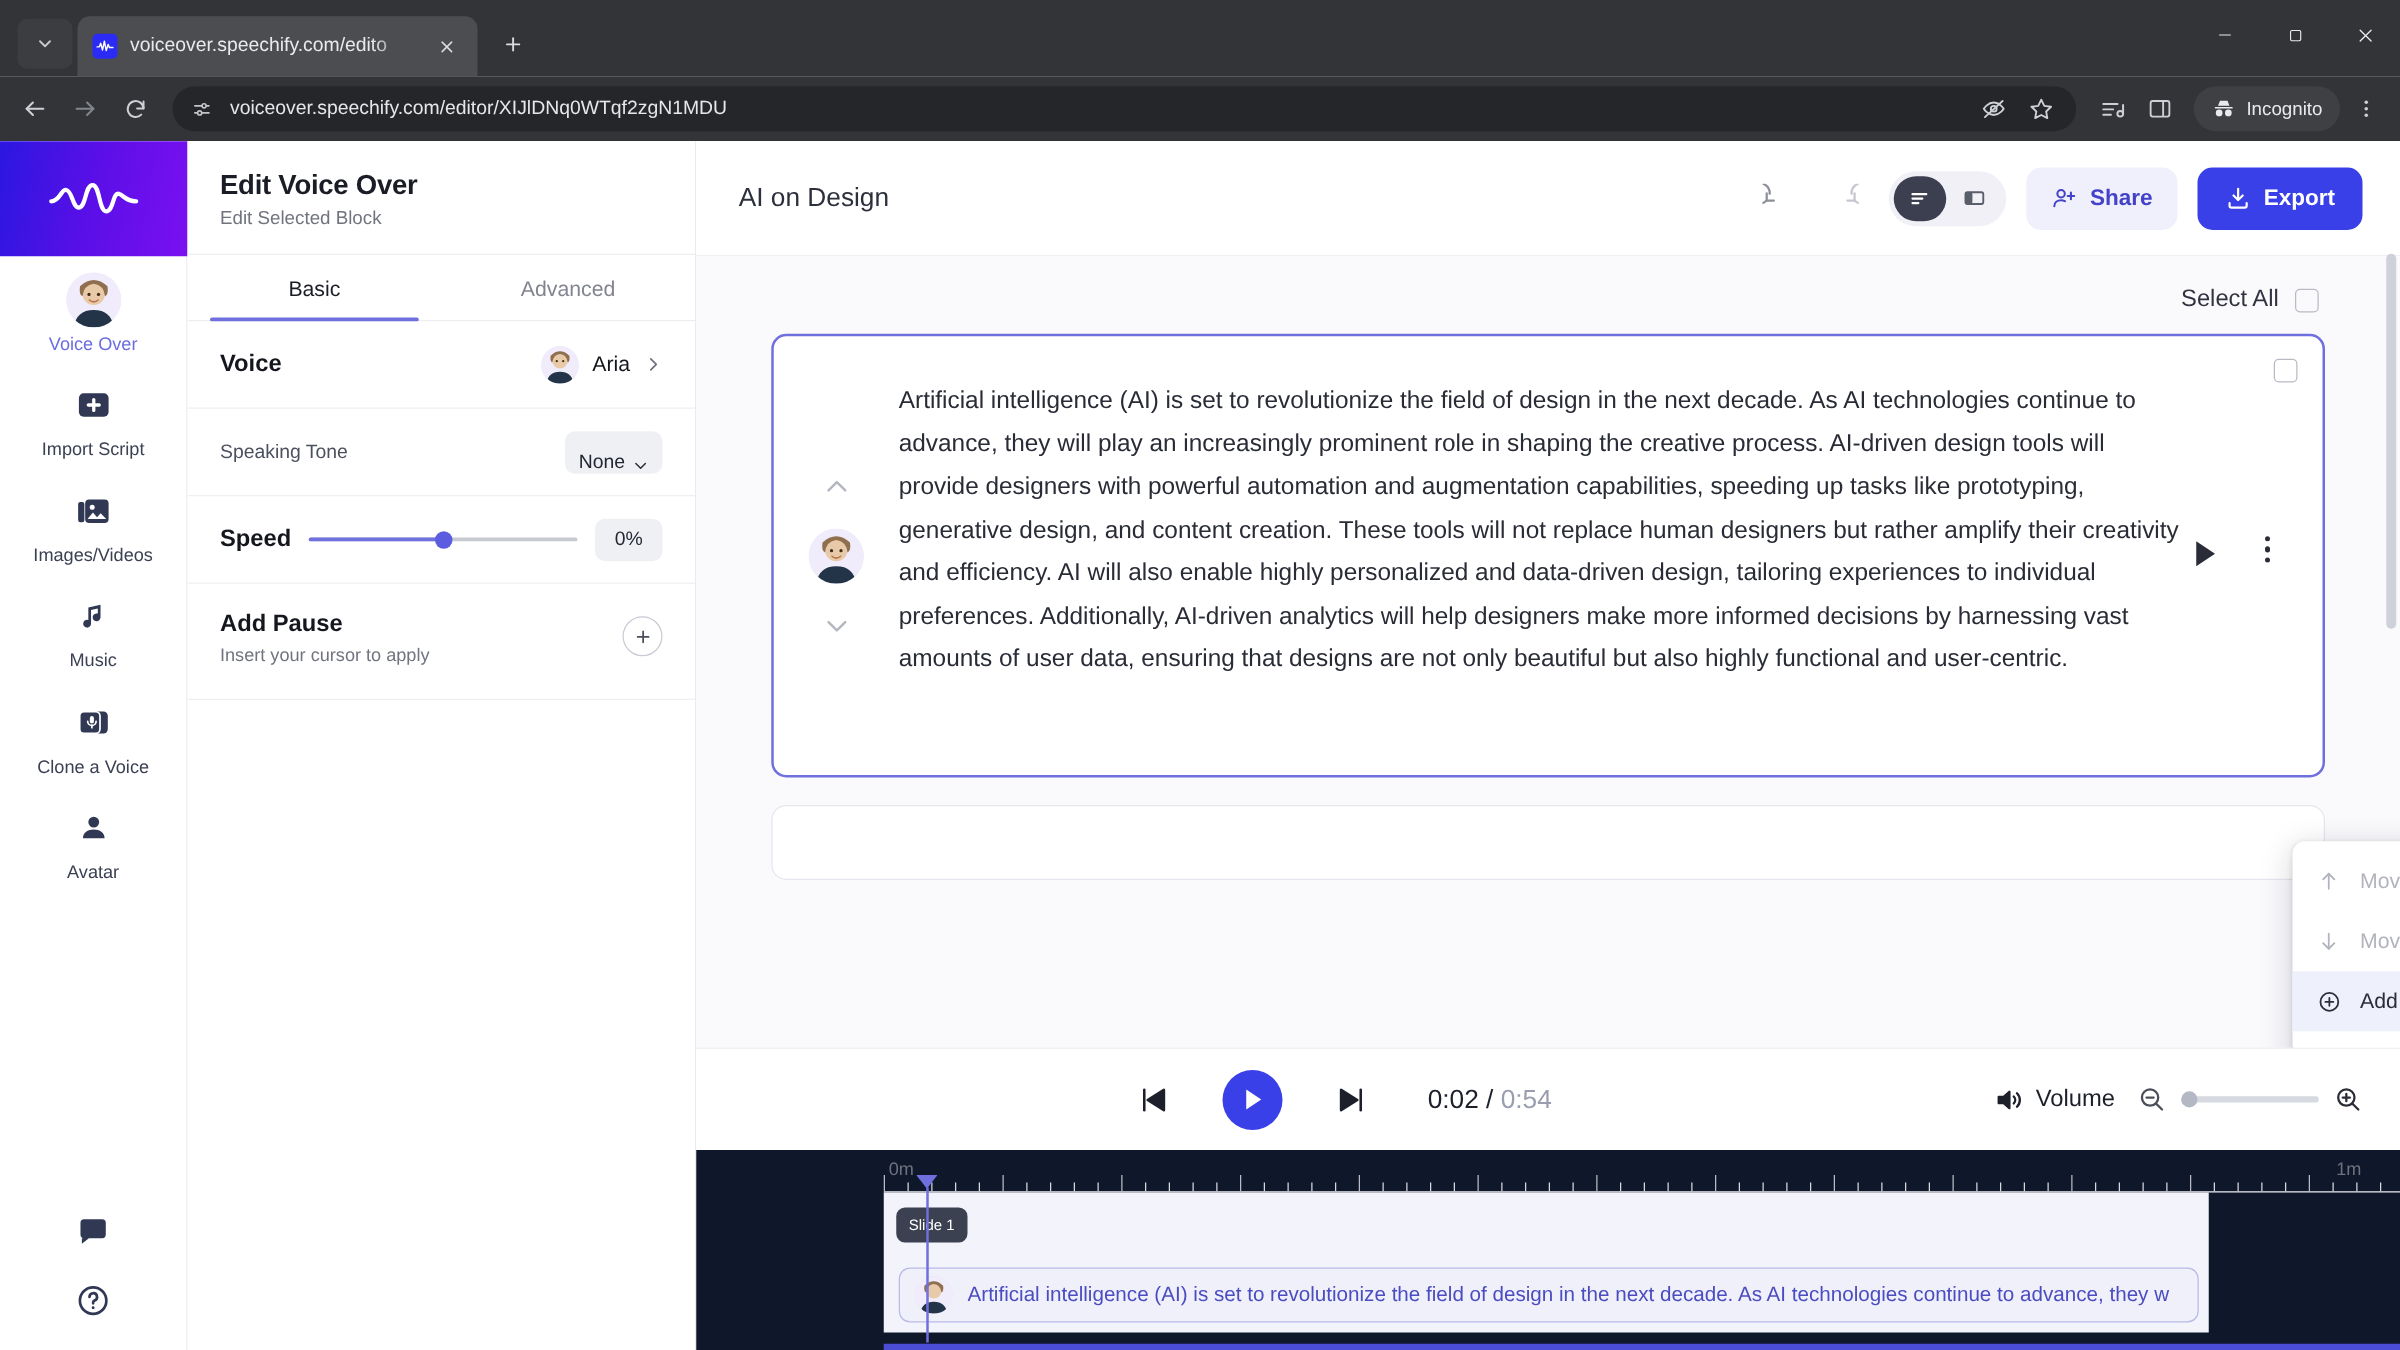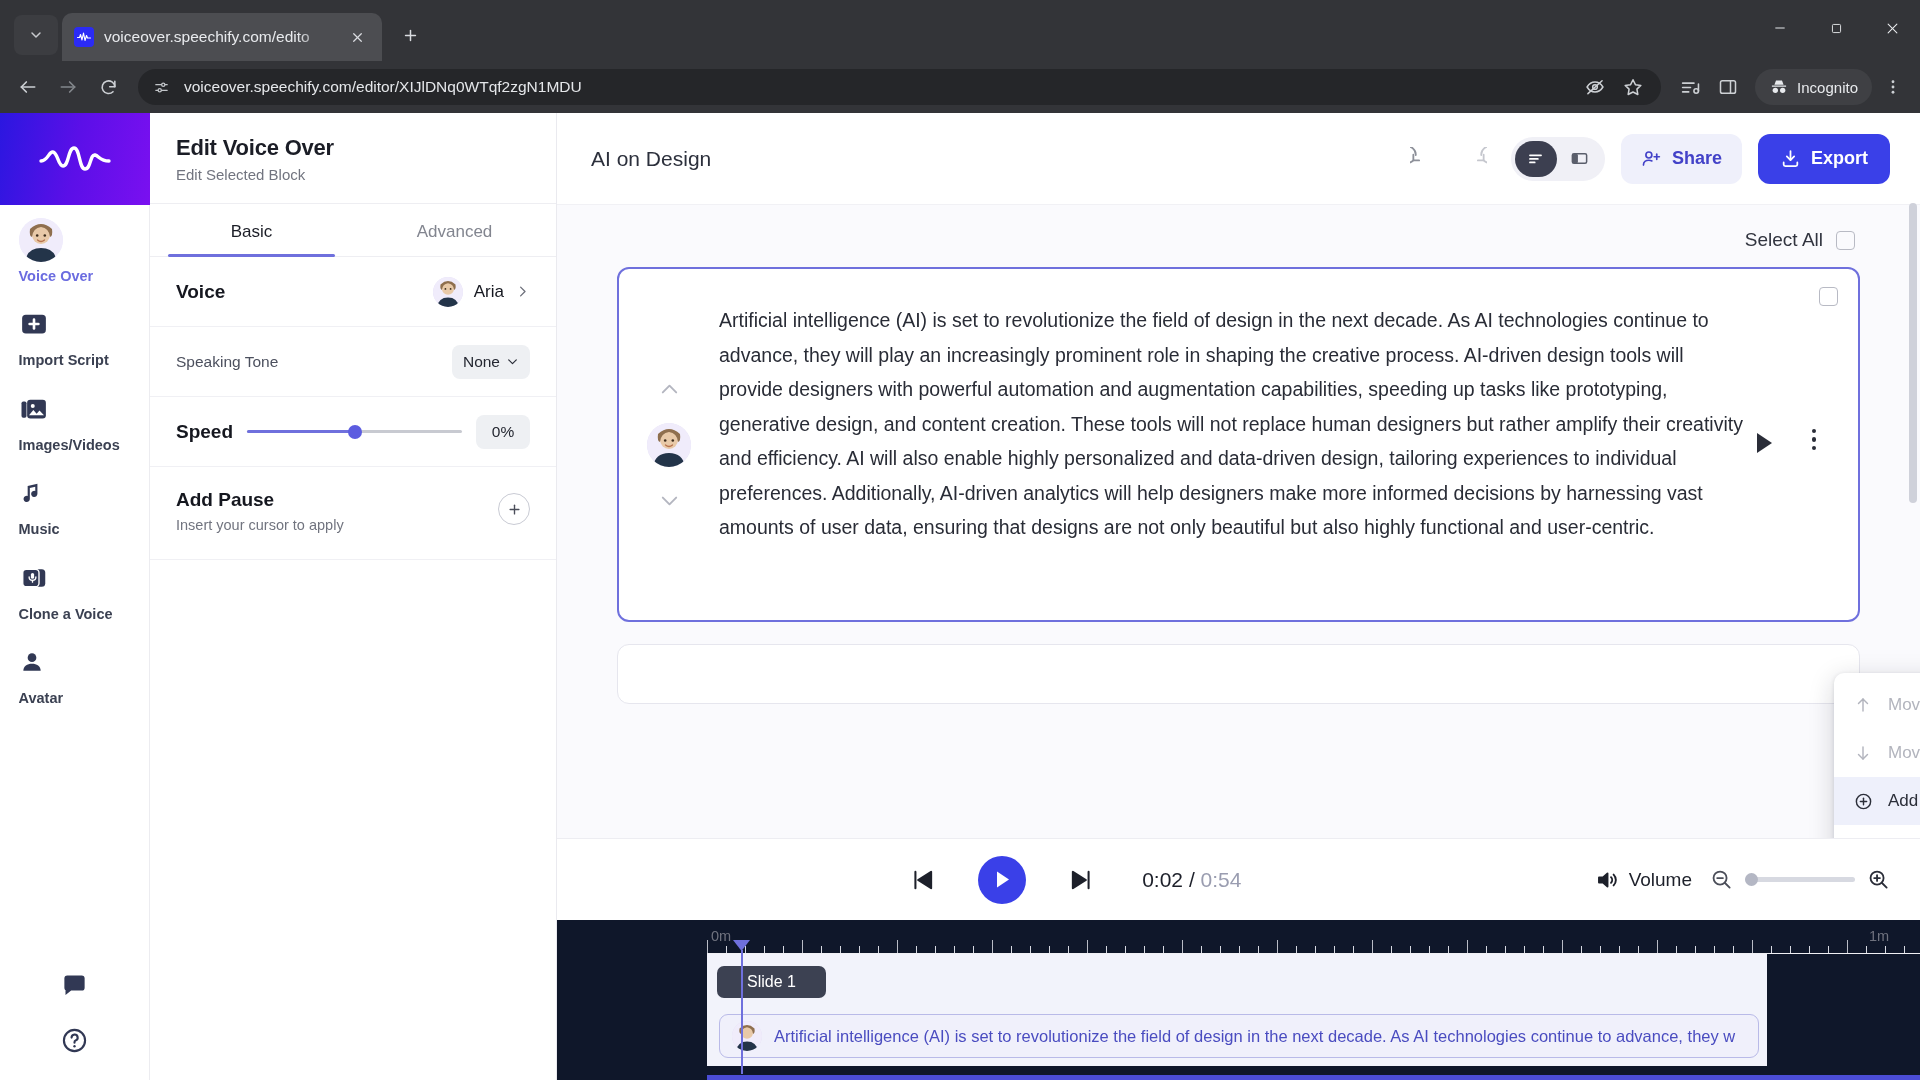--- a/index.html
+++ b/index.html
@@ -102,21 +102,21 @@
   
   .rail { width:150px; flex:0 0 150px; background:#fff; border-right:1px solid #ececf0;
           display:flex; flex-direction:column; align-items:center; }
   .rail-logo {
     width:150px; height:92px;
     background:linear-gradient(100deg,#2b17e0 0%,#5b0fe8 50%,#7a10f0 100%);
     display:flex; align-items:center; justify-content:center;
   }
   .rail-item {
     width:120px; padding:16px 4px 4px; display:flex; flex-direction:column;
-    align-items:flex-start; gap:9px;font-weight:bold;
+    align-items:center; gap:9px;
   }
   .rail-item .ricon { height:38px; display:flex; align-items:center; justify-content:center; color:#313854; }
   .rail-item .rlabel { font-size:14.5px; color:#3b4152; text-align:center; line-height:1.2; }
   .rail-item.active .rlabel { color:#6b6ce0; }
   .rail-avatar {
     width:44px; height:44px; border-radius:50%;
     background:#eceafd; display:flex; align-items:center; justify-content:center; overflow:hidden;
   }
   .rail-spacer { flex:1 1 auto; }
   .rail-bottom { width:150px; display:flex; flex-direction:column; align-items:center; gap:28px; padding-bottom:26px; }
@@ -142,21 +142,21 @@
   }
   .ep-label-strong { font-size:19px; font-weight:bold; color:#15171f; }
   .ep-label { font-size:15.5px; color:#4c505e; }
   .voice-pick { display:flex; align-items:center; gap:11px; color:#15171f; font-size:17px; }
   .voice-pick .vimg {
     width:30px; height:30px; border-radius:50%; overflow:hidden; background:#e6e2f6;
     display:flex; align-items:center; justify-content:center;
   }
   .tone-select {
     background:#eef0f3; border-radius:8px; height:34px; min-width:78px;
-    display:flex; align-items:center; justify-content:center; gap:6px;
+    display:flex; align-items:flex-end; justify-content:center; gap:6px;
     font-size:15.5px; color:#242731; padding:0 11px;
   }
   .speed-slider { flex:1 1 auto; display:flex; align-items:center; margin:0 14px; position:relative; height:20px; }
   .speed-track { position:absolute; left:0; right:0; height:3px; background:#c8cad1; border-radius:2px; }
   .speed-fill { position:absolute; left:0; width:50%; height:3px; background:#6f70dd; border-radius:2px; }
   .speed-knob { position:absolute; left:50%; margin-left:-7px; width:14px; height:14px; border-radius:50%; background:#5c5ce0; }
   .speed-val {
     background:#eef0f3; border-radius:8px; height:34px; width:54px;
     display:flex; align-items:center; justify-content:center;
     font-size:15.5px; color:#242731; flex:0 0 auto;
@@ -270,21 +270,21 @@
   .tick.major { height:13px; background:#b9bcc6; }
   .playhead { position:absolute; top:30px; left:184px; width:1.5px; bottom:6px; background:#6f70dd; z-index:5; }
   .playhead-knob {
     position:absolute; top:-10px; left:-8px; width:17px; height:11px;
     background:#6f70dd; clip-path:polygon(0 0,100% 0,50% 100%);
   }
   .track-area { position:absolute; left:150px; right:0; top:34px; bottom:0; }
   .slide-region { position:absolute; left:0; top:0; width:1060px; bottom:14px; background:#f2f3fb; }
   .slide-chip {
     position:absolute; left:10px; top:12px; background:#3c4152; color:#fff;
-    font-size:16px; padding:7px 30px; border-radius:7px;
+    font-size:12px; padding:7px 10px; border-radius:7px;
   }
   .clip {
     position:absolute; left:12px; top:60px; width:1040px; height:44px;
     background:#f0f0fb; border:1.5px solid #b9bae8; border-radius:9px;
     display:flex; align-items:center; gap:12px; padding:0 12px; overflow:hidden;
   }
   .clip-avatar { width:30px; height:30px; border-radius:50%; overflow:hidden; background:#e6e2f6; flex:0 0 auto;
                  display:flex; align-items:center; justify-content:center; }
   .clip-text { font-size:16.5px; color:#4a4cc0; white-space:nowrap; overflow:hidden; flex:1 1 auto; }
   .bottom-bar { position:absolute; left:150px; right:0; bottom:0; height:5px; background:#4b4dd6; }

